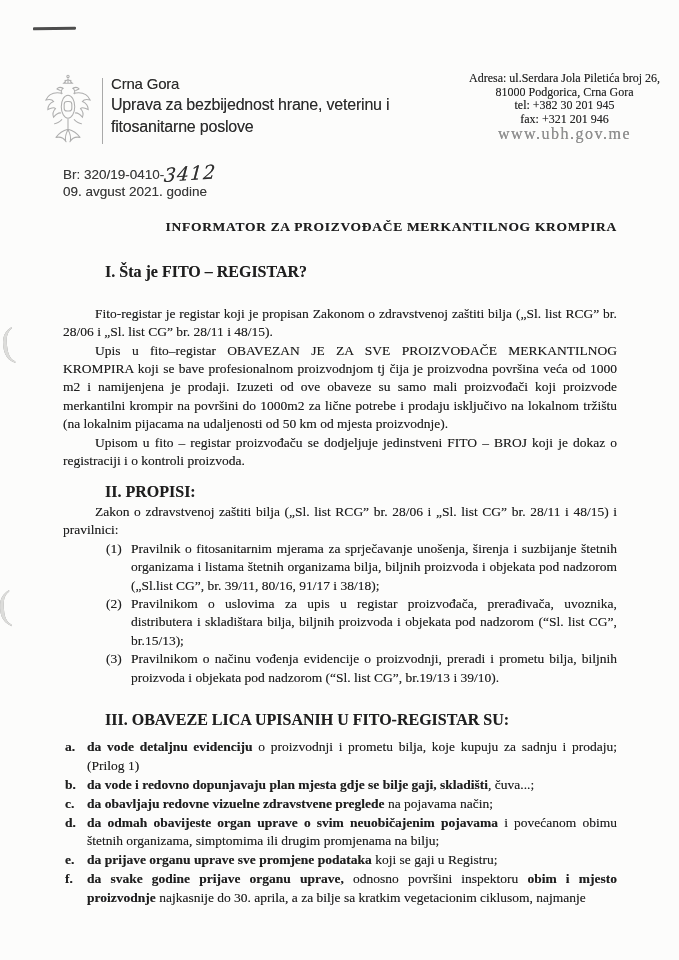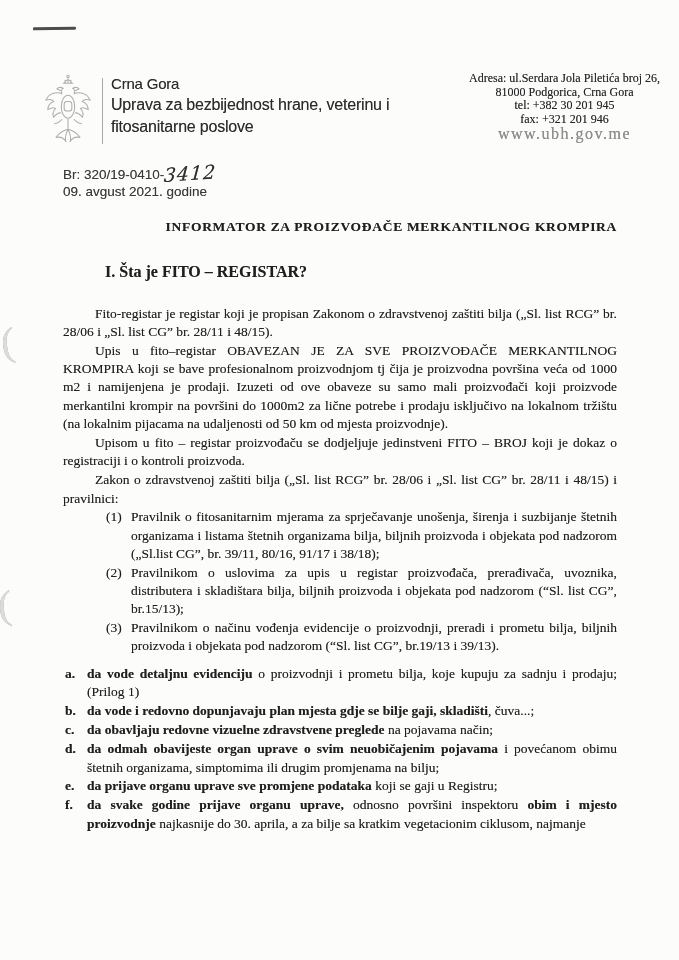--- a/index.html
+++ b/index.html
@@ -122,27 +122,29 @@
   </div>
 
   <div class="doc">
     <div class="doc-title">INFORMATOR ZA PROIZVOĐAČE MERKANTILNOG KROMPIRA</div>
 
     <div class="sec-heading sh-1">I. Šta je FITO – REGISTAR?</div>
     <p class="para para-first">Fito-registar je registar koji je propisan Zakonom o  zdravstvenoj zaštiti bilja („Sl. list RCG” br. 28/06 i „Sl. list CG” br. 28/11 i 48/15).</p>
     <p class="para">Upis u fito–registar OBAVEZAN JE ZA SVE PROIZVOĐAČE MERKANTILNOG KROMPIRA koji se bave profesionalnom proizvodnjom tj čija je proizvodna površina veća od 1000 m2 i namijenjena je prodaji. Izuzeti od ove obaveze su samo mali proizvođači koji proizvode merkantilni krompir na površini do 1000m2 za lične potrebe i prodaju isključivo na lokalnom tržištu (na lokalnim pijacama na udaljenosti od 50 km od mjesta proizvodnje).</p>
     <p class="para">Upisom u fito – registar proizvođaču se dodjeljuje jedinstveni FITO – BROJ koji je dokaz o registraciji i o kontroli proizvoda.</p>
 
+    <div class="sec-heading sh-2">II. PROPISI:</div>
     <p class="para para-intro">Zakon o  zdravstvenoj zaštiti bilja („Sl. list RCG” br. 28/06 i „Sl. list CG” br. 28/11 i 48/15) i pravilnici:</p>
     <ol class="regs">
         <li><span class="num-marker">(1)</span><span>Pravilnik o fitosanitarnim mjerama za sprječavanje unošenja, širenja i suzbijanje štetnih organizama i listama štetnih organizama bilja, biljnih proizvoda i objekata pod nadzorom („Sl.list CG”, br. 39/11, 80/16, 91/17 i 38/18);</span></li>
         <li><span class="num-marker">(2)</span><span>Pravilnikom o uslovima za upis u registar proizvođača, prerađivača, uvoznika, distributera i skladištara bilja, biljnih proizvoda i objekata pod nadzorom (“Sl. list CG”, br.15/13);</span></li>
-        <li><span class="num-marker">(3)</span><span>Pravilnikom o načinu vođenja evidencije o proizvodnji, preradi i prometu bilja, biljnih proizvoda i objekata pod nadzorom (“Sl. list CG”, br.19/13 i 39/13).</span></li>
+        <li><span class="num-marker">(3)</span><span>Pravilnikom o načinu vođenja evidencije o proizvodnji, preradi i prometu bilja, biljnih proizvoda i objekata pod nadzorom (“Sl. list CG”, br.19/13 i 39/10).</span></li>
       </ol>
 
+    <div class="sec-heading sh-3">III. OBAVEZE LICA UPISANIH U FITO-REGISTAR SU:</div>
     <ul class="obls">
         <li><span class="let-marker">a.</span><span class="b">da vode detaljnu evidenciju</span><span> o proizvodnji  i prometu bilja, koje kupuju za sadnju i prodaju; (Prilog 1)</span></li>
         <li><span class="let-marker">b.</span><span class="b">da vode i redovno dopunjavaju plan mjesta gdje se bilje gaji, skladišti</span><span>, čuva...;</span></li>
         <li><span class="let-marker">c.</span><span class="b">da obavljaju redovne vizuelne zdravstvene preglede</span><span> na pojavama način;</span></li>
         <li><span class="let-marker">d.</span><span class="b">da odmah obavijeste organ uprave o svim neuobičajenim pojavama</span><span> i povećanom obimu štetnih organizama, simptomima ili drugim promjenama na bilju;</span></li>
         <li><span class="let-marker">e.</span><span class="b">da prijave organu uprave sve promjene podataka</span><span> koji se gaji u Registru;</span></li>
         <li><span class="let-marker">f.</span><span class="b">da svake godine prijave organu uprave,</span><span> odnosno površini inspektoru </span><span class="b">obim i mjesto proizvodnje</span><span> najkasnije do 30. aprila, a za bilje sa kratkim vegetacionim ciklusom, najmanje</span></li>
       </ul>
   </div>
 

